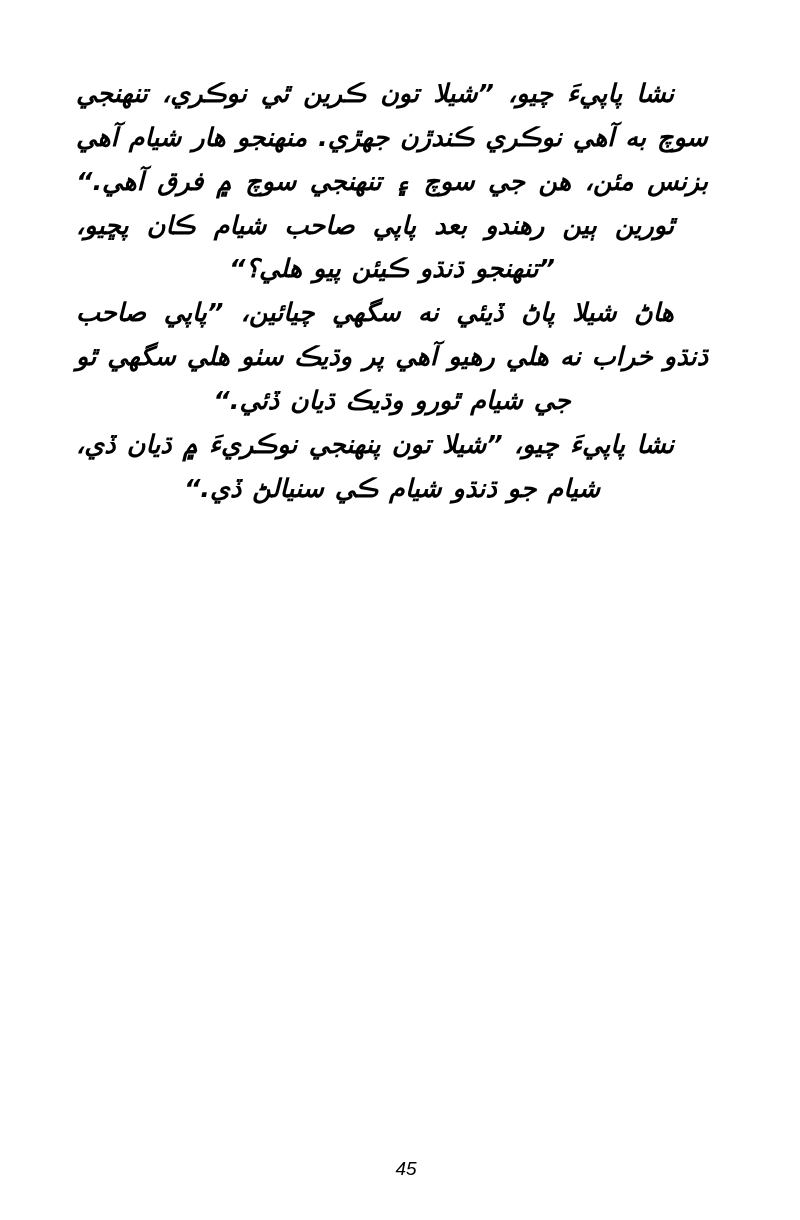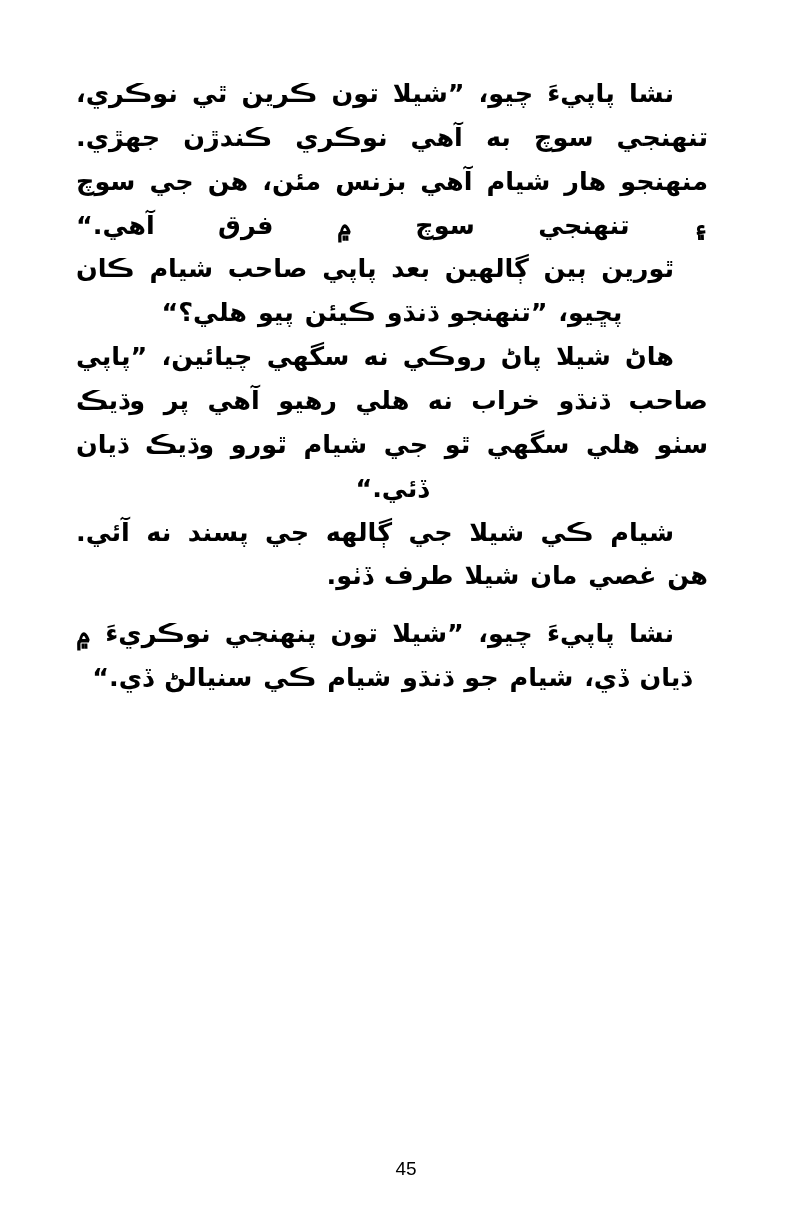--- a/index.html
+++ b/index.html
@@ -14,20 +14,21 @@
     color: #000000;
     overflow: hidden;
   }
   .page {
     position: relative;
     width: 800px;
     height: 1220px;
     background: #ffffff;
     box-sizing: border-box;
     padding: 72px 92px 40px 76px;
+    font-style: italic;
   }
   .body-text {
     direction: rtl;
     text-align: justify;
     text-align-last: justify;
     font-size: 25.5px;
     line-height: 1.72;
     font-weight: 700;
     letter-spacing: 0px;
     word-spacing: 2px;
@@ -61,20 +62,19 @@
     color: #000000;
   }
 </style>
 </head>
 <body>
 
 <div class="page">
   <div class="body-text">
 
     <p class="para">نشا پاپيءَ چيو، ”شيلا تون ڪرين ٿي نوڪري، تنهنجي سوچ به آهي نوڪري ڪندڙن جهڙي. منهنجو هار شيام آهي بزنس مئن، هن جي سوچ ۽ تنهنجي سوچ ۾ فرق آهي.“</p>
-    <p class="para last-center">ٿورين ٻين ڳالهين بعد پاپي صاحب شيام ڪان پڇيو، ”تنهنجو ڌنڌو ڪيئن پيو هلي؟“</p>
-    <p class="para last-center">هاڻ شيلا پاڻ روڪي نه سگهي چيائين، ”پاپي صاحب ڌنڌو خراب نه هلي رهيو آهي پر وڌيڪ سٺو هلي سگهي ٿو جي شيام ٿورو وڌيڪ ڌيان ڏئي.“</p>
-    <p class="para last-right gap-after">شيام ڪي شيلا جي ڳالهه جي پسند نه آئي. هن غصي مان شيلا طرف ڏٺو.</p>
+    <p class="para last-center">ٿورين ٻين رهندو بعد پاپي صاحب شيام ڪان پڇيو، ”تنهنجو ڌنڌو ڪيئن پيو هلي؟“</p>
+    <p class="para last-center">هاڻ شيلا پاڻ ڏيئي نه سگهي چيائين، ”پاپي صاحب ڌنڌو خراب نه هلي رهيو آهي پر وڌيڪ سٺو هلي سگهي ٿو جي شيام ٿورو وڌيڪ ڌيان ڏئي.“</p>
     <p class="para last-center">نشا پاپيءَ چيو، ”شيلا تون پنهنجي نوڪريءَ ۾ ڌيان ڏي، شيام جو ڌنڌو شيام ڪي سنيالڻ ڏي.“</p>
 
   </div>
   <div class="page-number">45</div>
 </div>
 
 </body></html>

